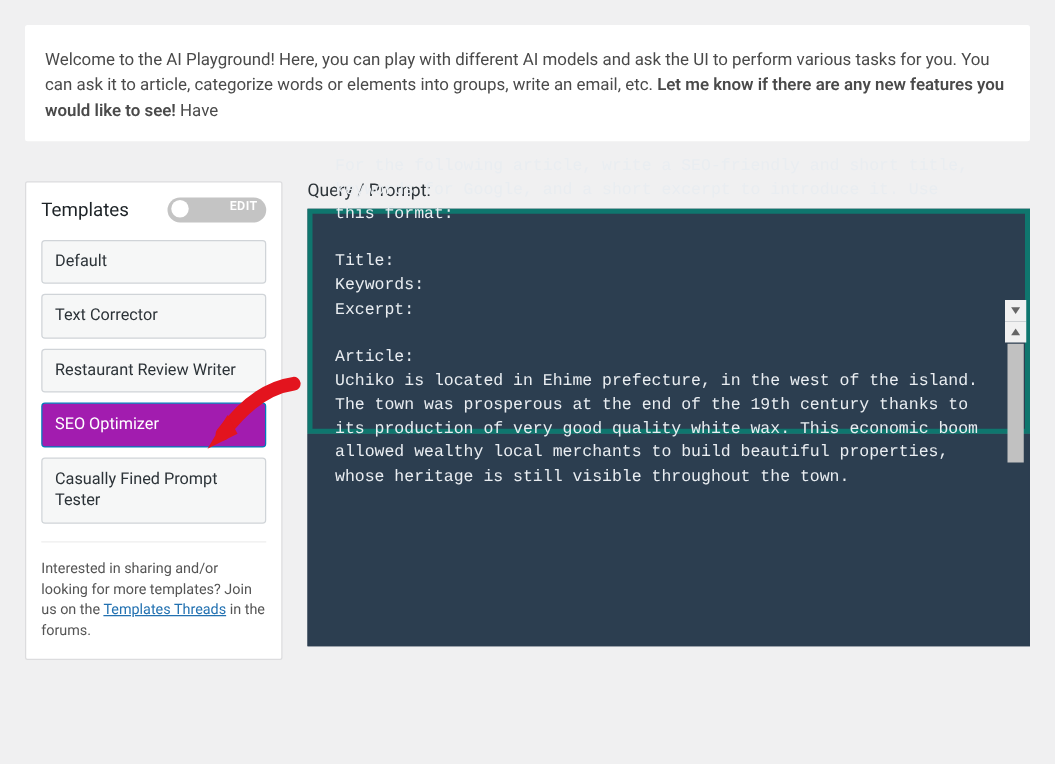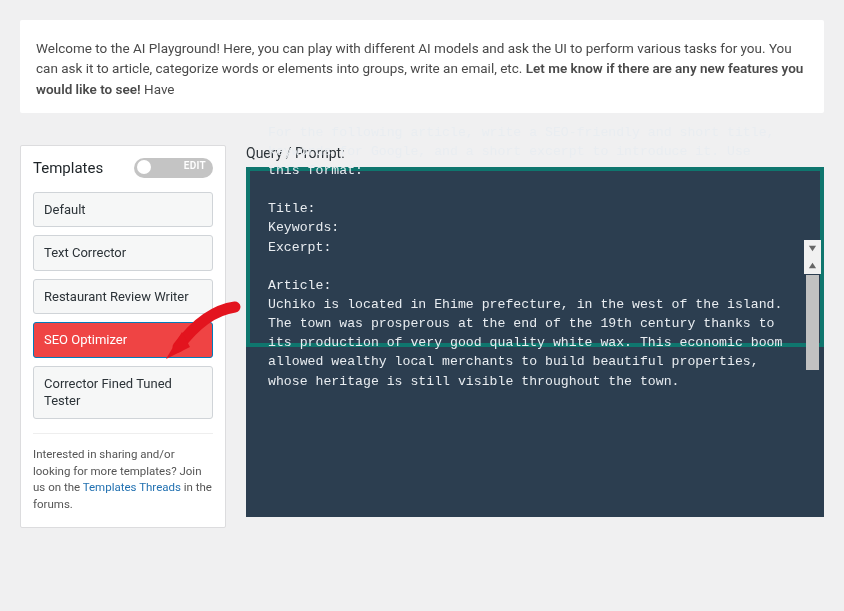--- a/index.html
+++ b/index.html
@@ -80,33 +80,33 @@
       border: 1px solid #d0d4d8;
       background: #f6f7f7;
       border-radius: 3px;
       padding: 8px 10px;
       font-size: 13px;
       color: #2c3338;
       cursor: pointer;
       line-height: 1.35;
     }
     .template-item.active {
-      background: #ef4444;
+      background: #a21caf;
       border-color: #007cba;
       color: #fff;
     }
     .sidebar-footer {
       font-size: 11.5px;
       color: #555;
       line-height: 1.45;
       margin-top: 14px;
       border-top: 1px solid #eee;
       padding-top: 12px;
     }
-    .sidebar-footer a { color: #2271b1; cursor: pointer; text-align: center; }
+    .sidebar-footer a { color: #2271b1; text-decoration: underline; cursor: pointer; text-align: center; }
     .main {
       flex: 1;
       min-width: 0;
     }
     .label-row {
       font-size: 14px;
       color: #2c3338;
       margin-bottom: 6px;
     }
     .prompt-area {
@@ -176,21 +176,21 @@
         <div class="edit-toggle">
           <div class="knob"></div>
           <span class="lbl">EDIT</span>
         </div>
       </div>
       <div class="template-list" id="template-list">
           <div class="template-item">Default</div>
           <div class="template-item">Text Corrector</div>
           <div class="template-item">Restaurant Review Writer</div>
           <div class="template-item active">SEO Optimizer</div>
-          <div class="template-item">Corrector Fined Tuned Tester</div>
+          <div class="template-item">Casually Fined Prompt Tester</div>
         </div>
       <div class="sidebar-footer">
         <span>Interested in sharing and/or looking for more templates? Join us on the </span><a>Templates Threads</a><span> in the forums.</span>
       </div>
     </div>
 
   </div>
 
   <div class="main">
     <div class="label-row">Query / Prompt:</div>

